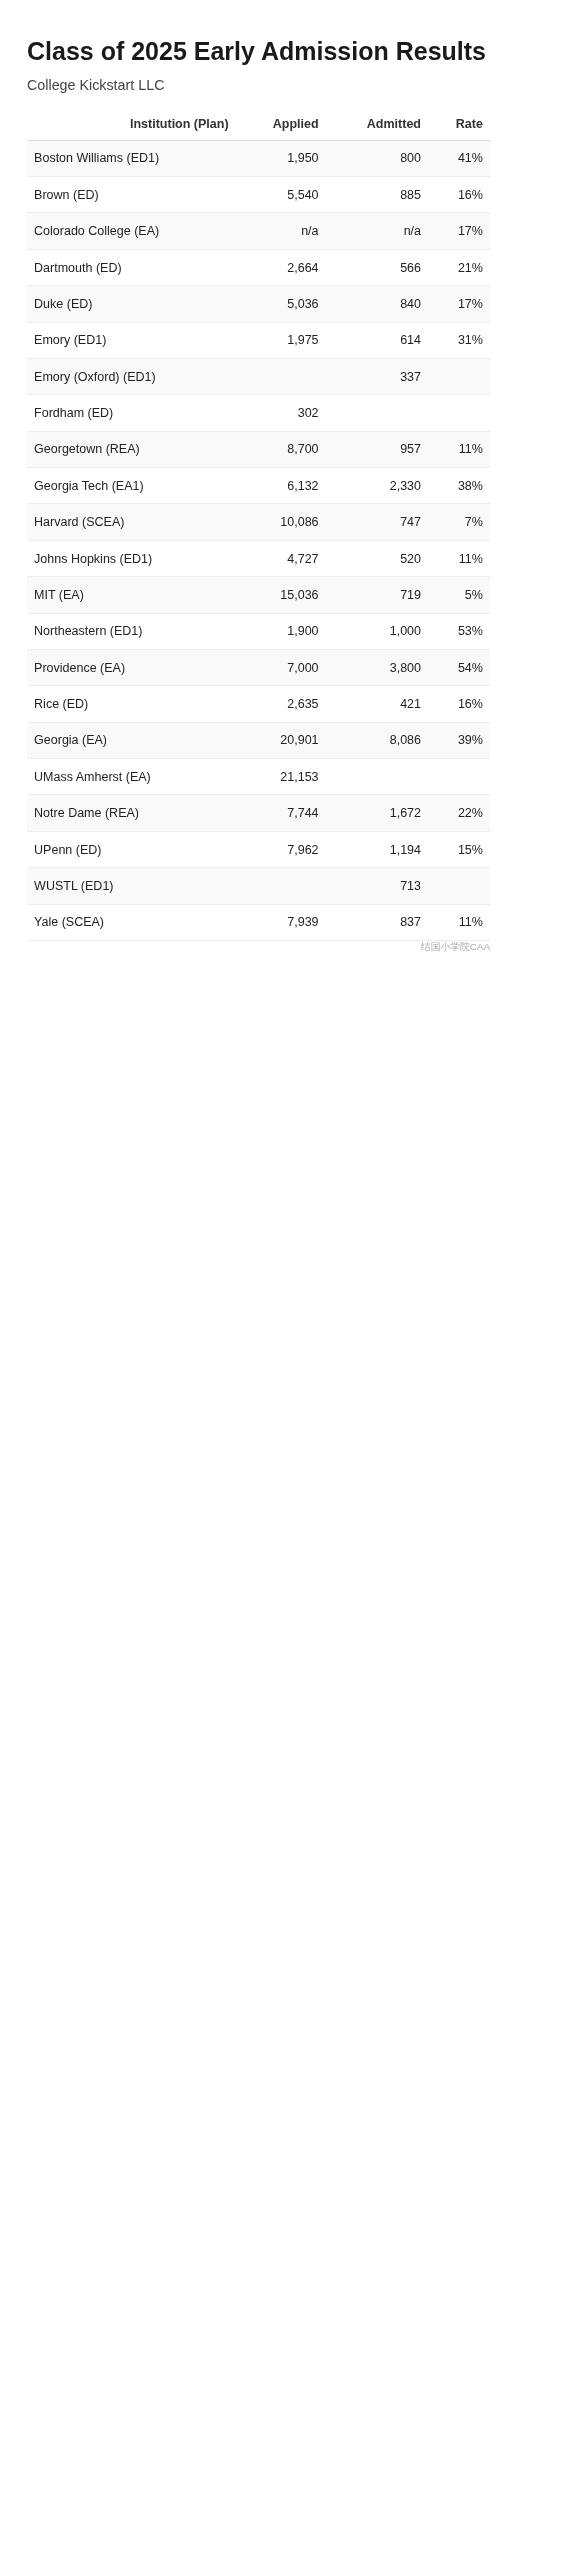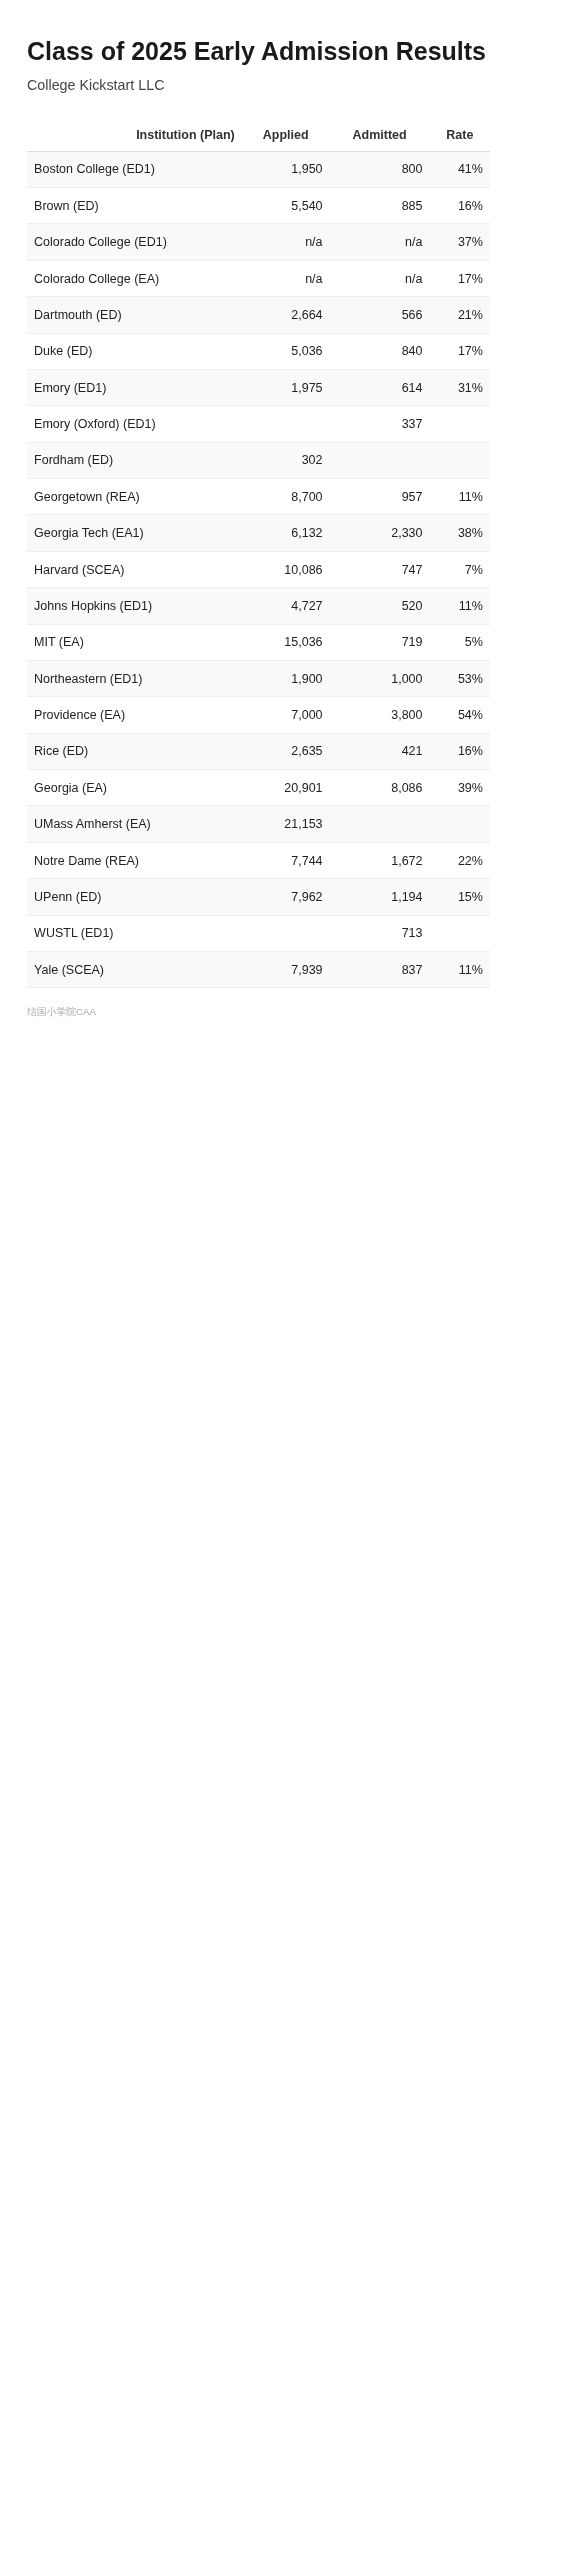--- a/index.html
+++ b/index.html
@@ -25,40 +25,40 @@
       font-size: 25px;
       font-weight: bold;
       color: #1a1a1a;
       line-height: 1.2;
       margin-bottom: 10.7px;
     }
 
     .subtitle {
       font-size: 14.3px;
       color: #444444;
-      margin-bottom: 26px;
+      margin-bottom: 15px;
     }
 
     table {
       width: 100%;
       border-collapse: collapse;
     }
 
     thead tr th {
       font-size: 12.5px;
       font-weight: 600;
       color: #333333;
       text-align: right;
       padding: 9px 7.1px;
       border-bottom: 1.8px solid #dddddd;
       vertical-align: bottom;
     }
 
     thead tr th:not(:first-child) {
-      text-align: center;
+      text-align: right;
     }
 
     tbody tr {
       border-bottom: 0.9px solid #eeeeee;
     }
 
     tbody tr:nth-child(odd) {
       background-color: #f9f9f9;
     }
 
@@ -75,62 +75,55 @@
 
     tbody tr td:not(:first-child) {
       text-align: right;
     }
 
     .institution-name {
       font-weight: 500;
     }
 
     .watermark {
-      text-align: left;
+      text-align: right;
       font-size: 9.8px;
       color: #aaaaaa;
-      margin-top: 18px;
     }
   </style>
 </head>
 <body>
 
 <div class="page-container">
   <h1 class="page-title">Class of 2025 Early Admission Results</h1>
   <p class="subtitle">College Kickstart LLC</p>
 
   <table>
     <thead>
       <tr>
         <th>Institution (Plan)</th>
         <th>Applied</th>
         <th>Admitted</th>
         <th>Rate</th>
       </tr>
     </thead>
     <tbody id="table-body">
     <tr>
-          <td class="institution-name">Boston College (ED1)</td>
+          <td class="institution-name">Boston Williams (ED1)</td>
           <td>1,950</td>
           <td>800</td>
           <td>41%</td>
         </tr>
         <tr>
           <td class="institution-name">Brown (ED)</td>
           <td>5,540</td>
           <td>885</td>
           <td>16%</td>
         </tr>
         <tr>
-          <td class="institution-name">Colorado College (ED1)</td>
-          <td>n/a</td>
-          <td>n/a</td>
-          <td>37%</td>
-        </tr>
-        <tr>
           <td class="institution-name">Colorado College (EA)</td>
           <td>n/a</td>
           <td>n/a</td>
           <td>17%</td>
         </tr>
         <tr>
           <td class="institution-name">Dartmouth (ED)</td>
           <td>2,664</td>
           <td>566</td>
           <td>21%</td>

